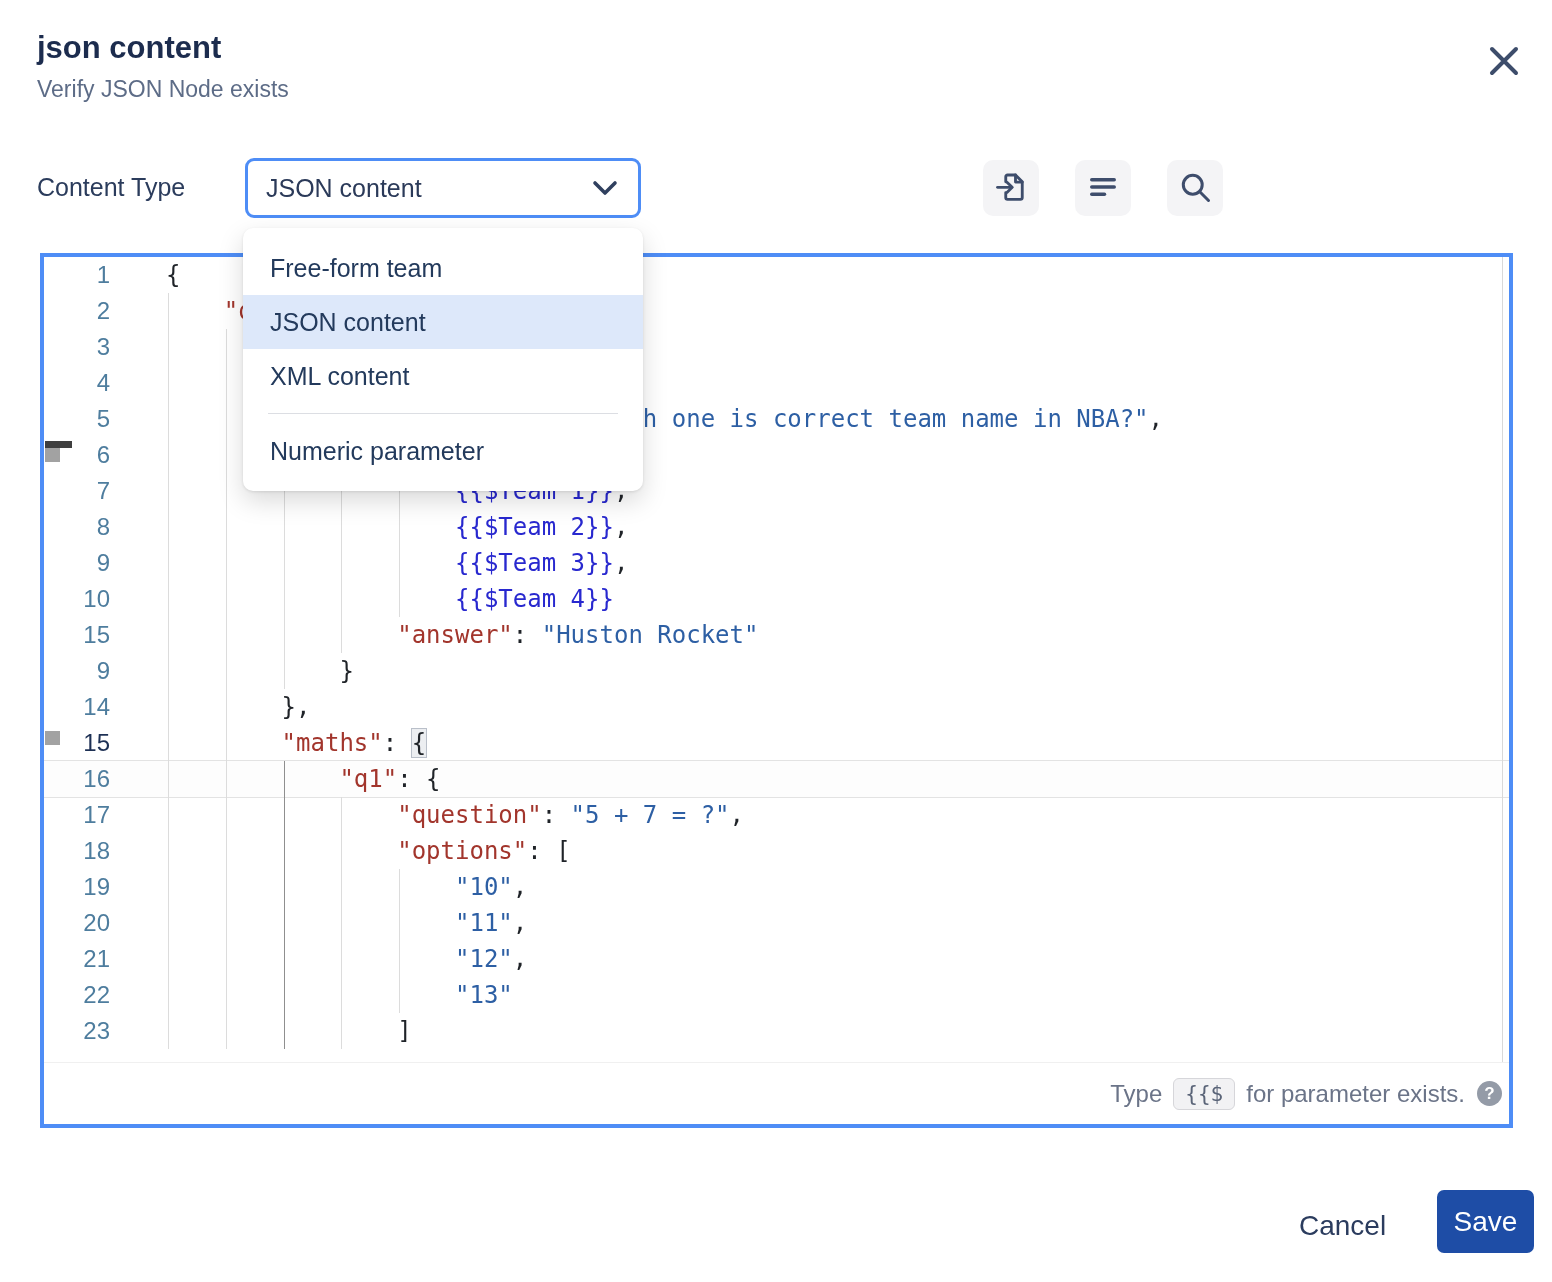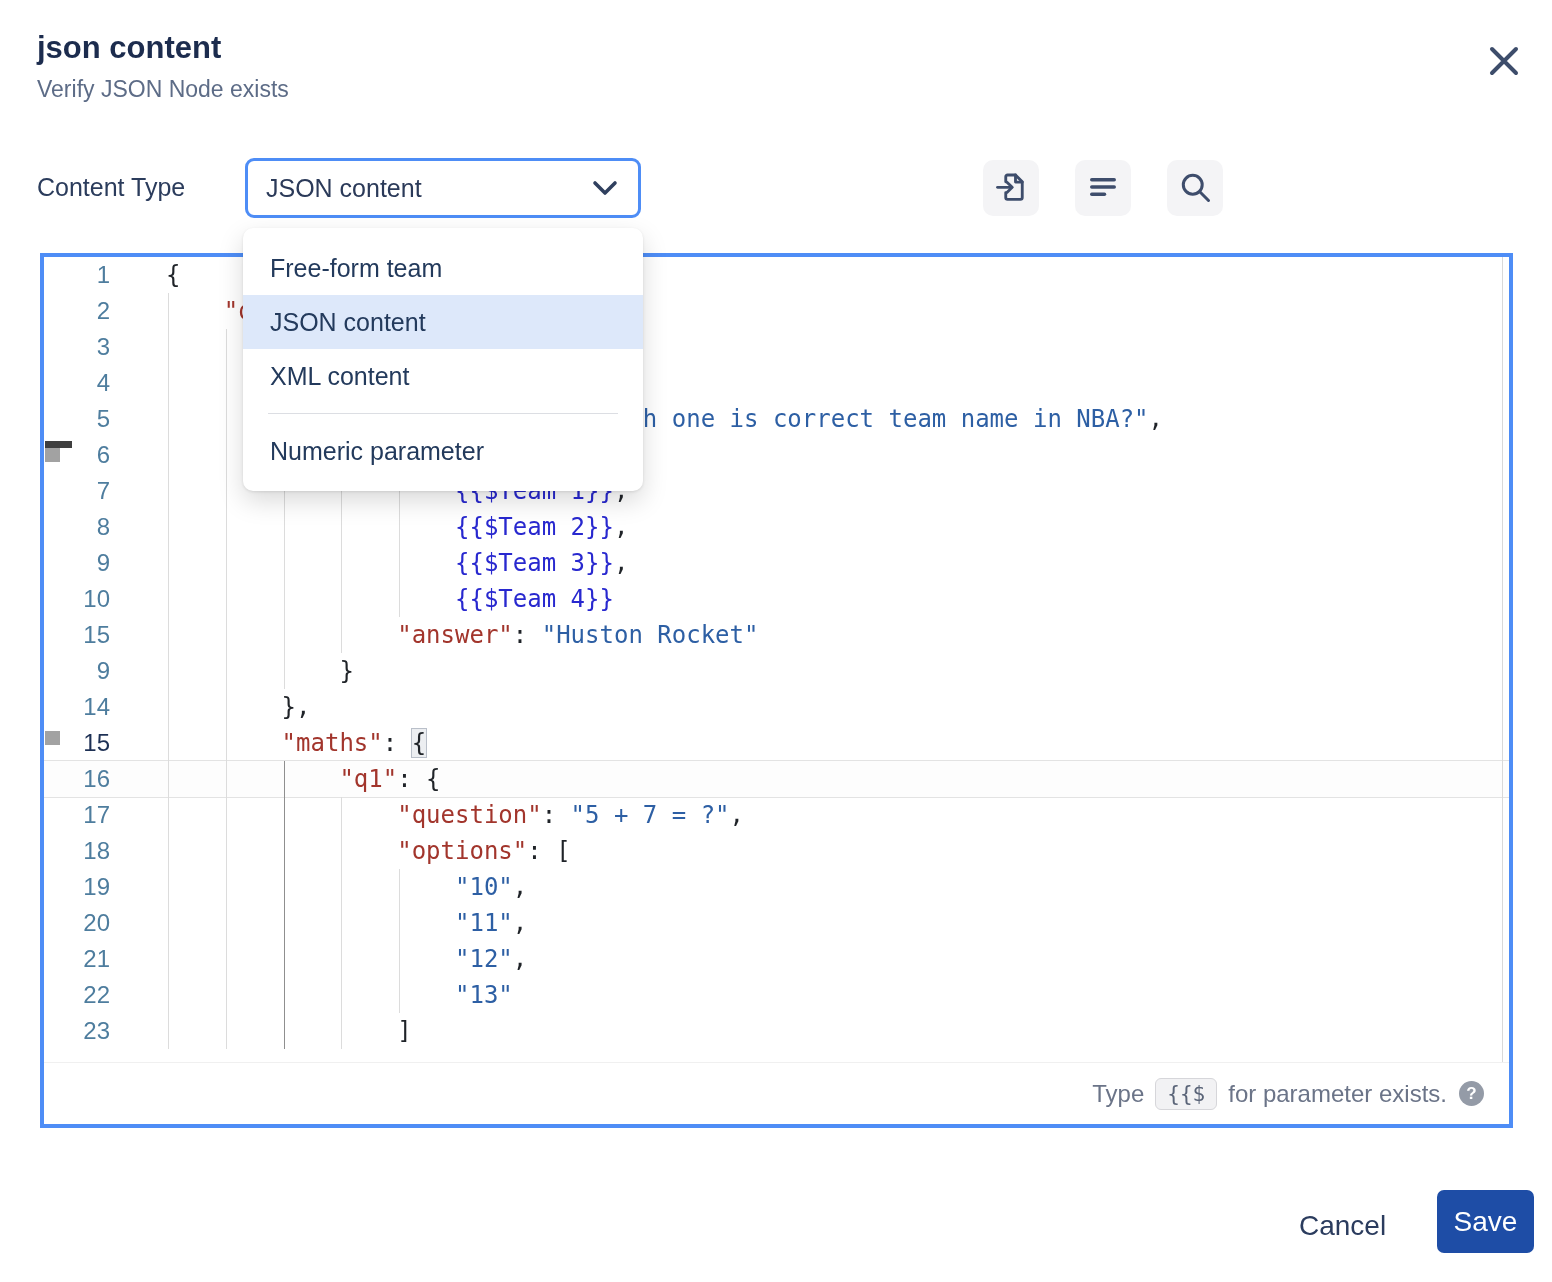--- a/index.html
+++ b/index.html
@@ -43,21 +43,21 @@
   .guide.dark { background:#8f8f8f; }
   .pun { color:#1f2328; } .key { color:#a2352c; } .str { color:#2d5fa4; } .prm { color:#2828cf; }
   .bkt { color:#1f2328; background:#eceef1; outline:1px solid #b9bfc9; }
 
   .ruler { position:absolute; top:0; bottom:0; left:1458px; width:7px; z-index:2; }
   .ruler .vline { position:absolute; left:0; top:0; bottom:0; width:1px; background:#d9d9d9; }
   .mark-bar { position:absolute; left:1px; top:184px; width:27px; height:7px; background:#3f3f3f; z-index:2; }
   .mark-sq1 { position:absolute; left:1px; top:191px; width:15px; height:14px; background:#a2a2a2; z-index:2; }
   .mark-sq2 { position:absolute; left:1px; top:474px; width:15px; height:14px; background:#a2a2a2; z-index:2; }
 
-  .ed-footer { position:absolute; left:0; right:0; top:805px; height:62px; background:#fff; border-top:1px solid #f0f0f0; display:flex; align-items:center; justify-content:flex-end; padding-right:24px; gap:11px; font-size:24px; color:#6b7488; z-index:3; }
+  .ed-footer { position:absolute; left:0; right:0; top:805px; height:62px; background:#fff; border-top:1px solid #f0f0f0; display:flex; align-items:center; justify-content:flex-end; padding-right:6px; gap:11px; font-size:24px; color:#6b7488; z-index:3; }
   .kbd { font-family:"DejaVu Sans Mono", monospace; font-size:21px; color:#5a6478; background:#f2f2f4; border:1px solid #d6d6da; border-radius:6px; padding:3px 11px; }
   .help { display:flex; }
 
   
   .cancel-btn { position:absolute; left:1283px; top:1202px; font-size:28px; color:#2b3c5e; background:none; border:none; padding:8px 16px; cursor:pointer; font-family:"Liberation Sans", sans-serif; }
   .save-btn { position:absolute; left:1437px; top:1190px; width:97px; height:63px; background:#1e4da6; border:none; border-radius:7px; color:#fff; font-size:28px; cursor:pointer; font-family:"Liberation Sans", sans-serif; }
 </style>
 </head>
 <body>
 

